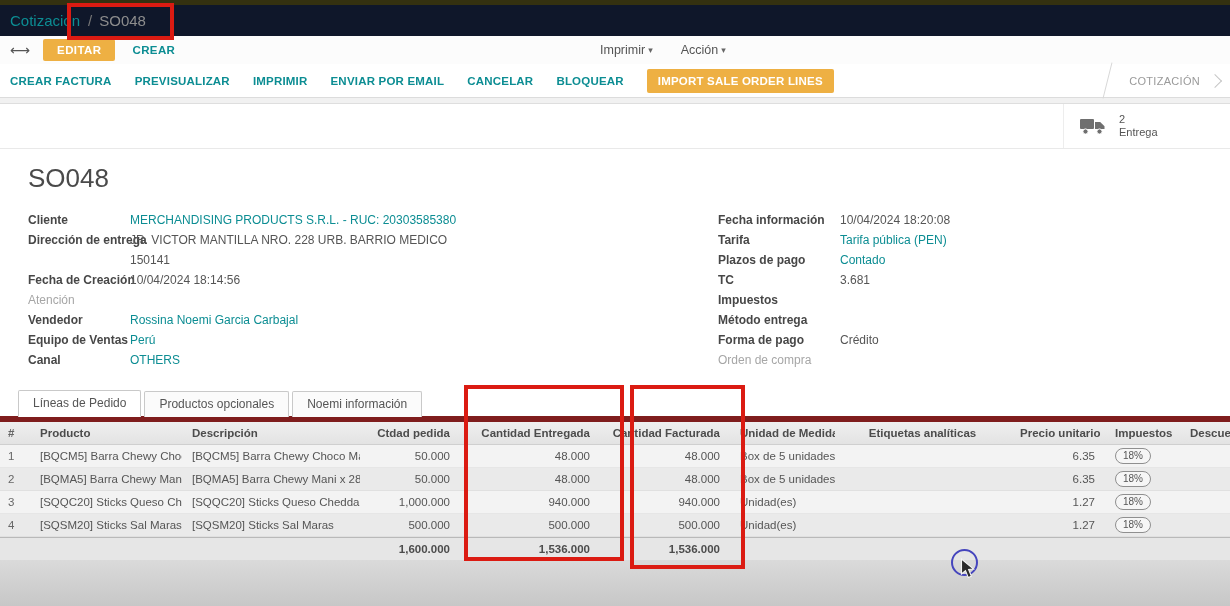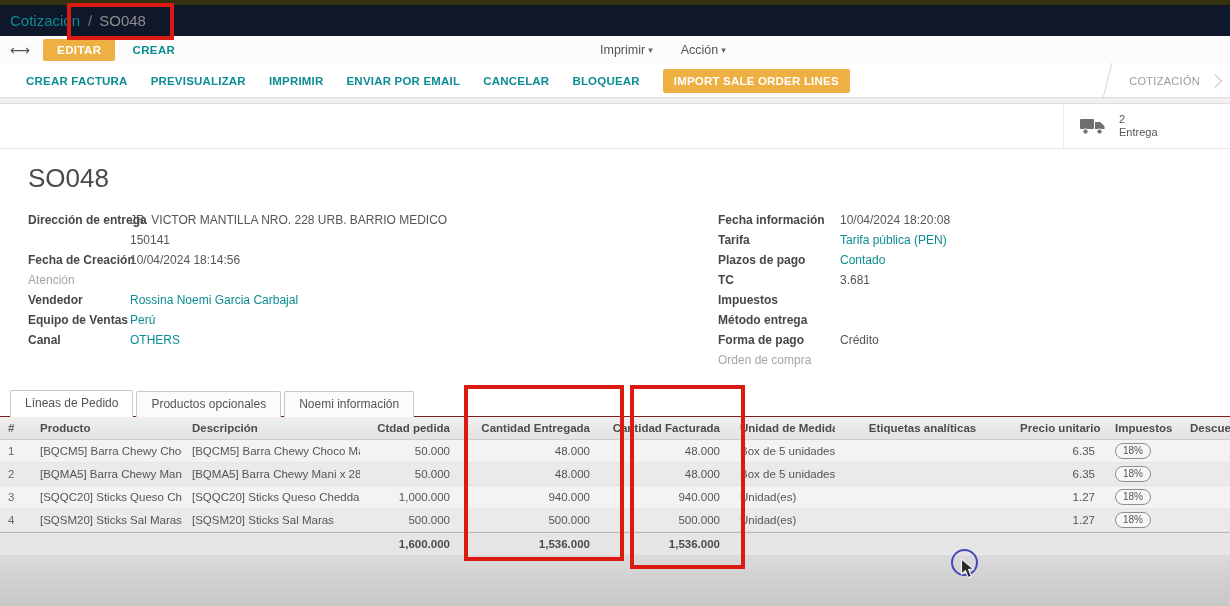--- a/index.html
+++ b/index.html
@@ -15,21 +15,21 @@
   .bc-sep{color:#777;margin:0 7px 0 8px;}
   .bc-current{color:#8d8d8d;}
   .actrow{height:28px;background:#fcfcfc;display:flex;align-items:center;padding-left:10px;position:relative;flex:0 0 auto;}
   .swap-icon{color:#555;font-size:14px;margin-right:13px;}
   .btn-edit{background:#eeb043;color:#fff;font-size:11.5px;font-weight:700;padding:5px 14px;border-radius:2px;letter-spacing:.4px;cursor:pointer;}
   .btn-create{color:#0c8d93;font-size:11.5px;font-weight:700;margin-left:17px;letter-spacing:.4px;cursor:pointer;}
   .center-menus{position:absolute;left:600px;top:0;height:100%;display:flex;align-items:center;gap:28px;color:#555;font-size:12.5px;}
   .menu-item{cursor:pointer;}
   .caret{font-size:9px;color:#666;margin-left:3px;vertical-align:1px;}
   
-  .statusbar{height:33px;background:#fff;border-bottom:1px solid #dcdcdc;display:flex;align-items:center;padding-left:26px;flex:0 0 auto;}
+  .statusbar{height:33px;background:#fff;border-bottom:1px solid #dcdcdc;display:flex;align-items:center;padding-left:10px;flex:0 0 auto;}
   .sb-link{color:#0c8d93;font-weight:700;font-size:11.5px;margin-right:23px;letter-spacing:.2px;cursor:pointer;white-space:nowrap;}
   .btn-import{background:#eeb043;color:#fff;font-weight:700;font-size:11.5px;padding:6px 11px;border-radius:2px;letter-spacing:.2px;cursor:pointer;white-space:nowrap;}
   .stage{margin-left:auto;position:relative;color:#9a9a9a;font-size:11px;letter-spacing:.3px;padding:0 30px 0 24px;height:100%;display:flex;align-items:center;cursor:pointer;}
   .stage::before{content:'';position:absolute;left:2px;top:-2px;bottom:-2px;width:1px;background:#d7d7d7;transform:rotate(14deg);}
   .stage::after{content:'';position:absolute;right:10px;top:50%;width:9px;height:9px;border-top:1px solid #c6c6c6;border-right:1px solid #c6c6c6;transform:translateY(-50%) rotate(45deg);}
   .gap{height:5px;background:#f1f1f1;flex:0 0 auto;}
   
   .card{background:#fff;border-top:1px solid #dedede;flex:0 0 auto;}
   .buttonbox{height:44px;border-bottom:1px solid #e9e9e9;display:flex;justify-content:flex-end;}
   .smartbtn{width:150px;border-left:1px solid #ededed;display:flex;align-items:center;gap:12px;padding-left:16px;cursor:pointer;}
@@ -40,21 +40,21 @@
   .fgroup-left{width:690px;}
   .fgroup-right{flex:1;}
   .field-row{display:grid;grid-template-columns:102px 1fr;font-size:12px;line-height:20px;}
   .fgroup-right .field-row{grid-template-columns:122px 1fr;}
   .field-label{color:#474747;font-weight:700;white-space:nowrap;}
   .field-label.muted{color:#a6a6a6;font-weight:400;}
   .field-value{color:#555;white-space:nowrap;overflow:hidden;}
   .field-value.link{color:#0c8d93;cursor:pointer;}
   .field-value2{grid-column:2;color:#555;}
   
-  .tabs{display:flex;margin-top:20px;padding-left:10px;border-bottom:1px solid #7f1d1d;align-items:flex-end;}
+  .tabs{display:flex;margin-top:20px;padding-left:18px;border-bottom:6px solid #7f1d1d;align-items:flex-end;}
   .tab{font-size:12px;color:#555;padding:5px 14px 6px;border:1px solid #c9c9c9;border-bottom:none;background:#fbfbfb;margin-right:3px;border-radius:2px 2px 0 0;margin-bottom:-1px;cursor:pointer;white-space:nowrap;}
   .tab.active{background:#fff;border-bottom:1px solid #fff;}
   
   .tbl{font-size:11.5px;color:#555;}
   .tr{display:grid;grid-template-columns:30px 152px 178px 100px 140px 130px 105px 175px 95px 75px 50px;align-items:center;height:22px;}
   .td{padding:0 10px;white-space:nowrap;overflow:hidden;}
   .thead{background:linear-gradient(#efefef,#e3e3e3);font-weight:700;color:#4c4c4c;border-bottom:1px solid #cfcfcf;}
   .row-odd{background:#f3f3f3;border-bottom:1px solid #e6e6e6;cursor:pointer;}
   .row-even{background:#eaeaea;border-bottom:1px solid #e0e0e0;cursor:pointer;}
   .total-row{background:#e6e6e6;font-weight:700;color:#4c4c4c;border-top:1px solid #b9b9b9;}
@@ -122,20 +122,24 @@
         <span>Entrega</span>
       </span>
     </div>
   </div>
 
   <div class="sheet">
     <div class="title">SO048</div>
     <div class="fields">
       <div class="fgroup-left" id="fields-left">
           <div class="field-row">
+            <div class="field-label">Cliente</div>
+            <div class="field-value link">MERCHANDISING PRODUCTS S.R.L. - RUC: 20303585380</div>
+          </div>
+          <div class="field-row">
             <div class="field-label">Dirección de entrega</div>
             <div class="field-value">JR. VICTOR MANTILLA NRO. 228 URB. BARRIO MEDICO</div>
             <div class="field-value2">150141</div>
           </div>
           <div class="field-row">
             <div class="field-label">Fecha de Creación</div>
             <div class="field-value">10/04/2024 18:14:56</div>
           </div>
           <div class="field-row">
             <div class="field-label muted">Atención</div>

